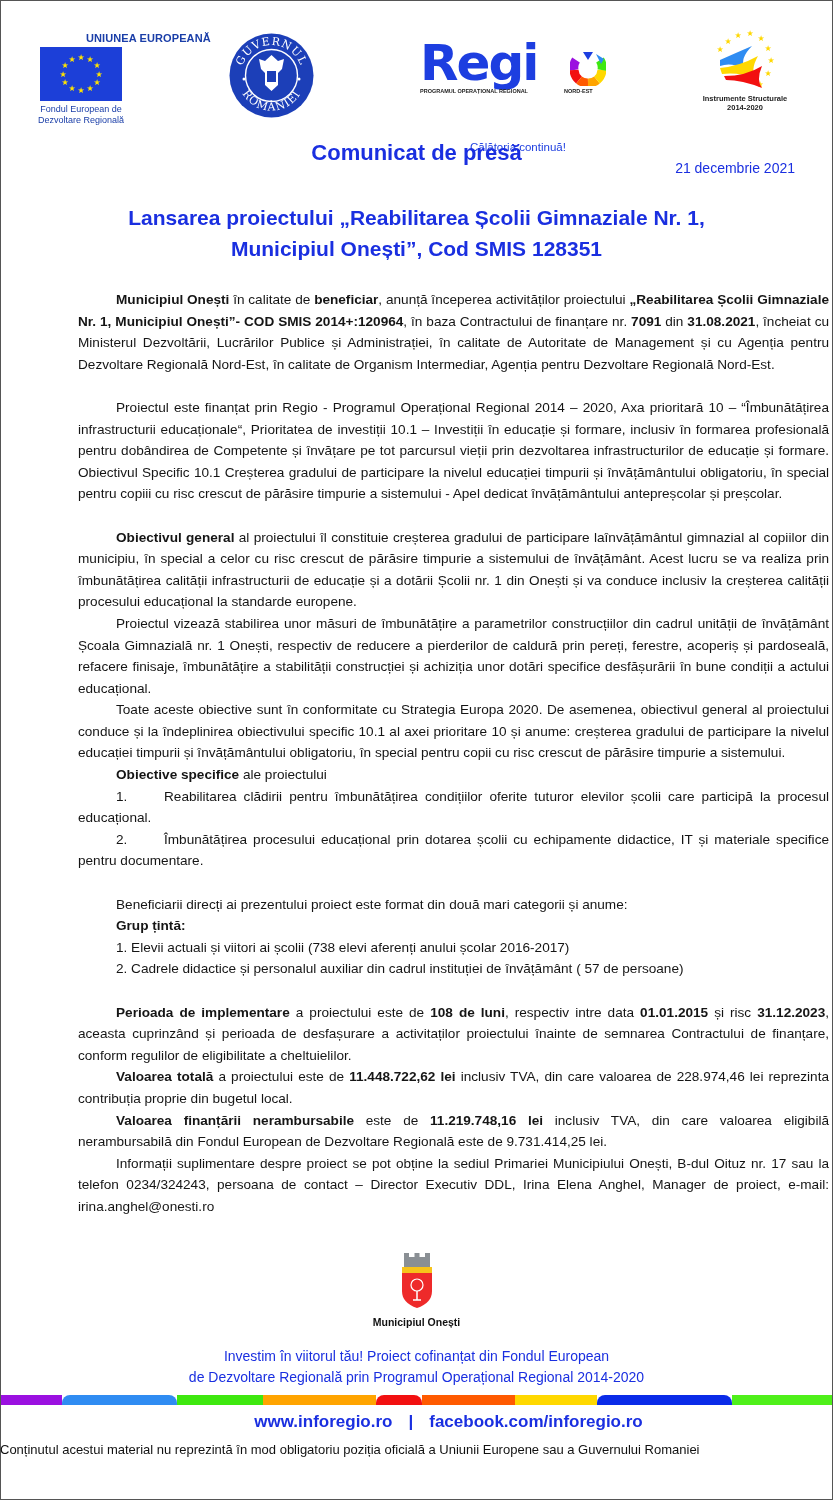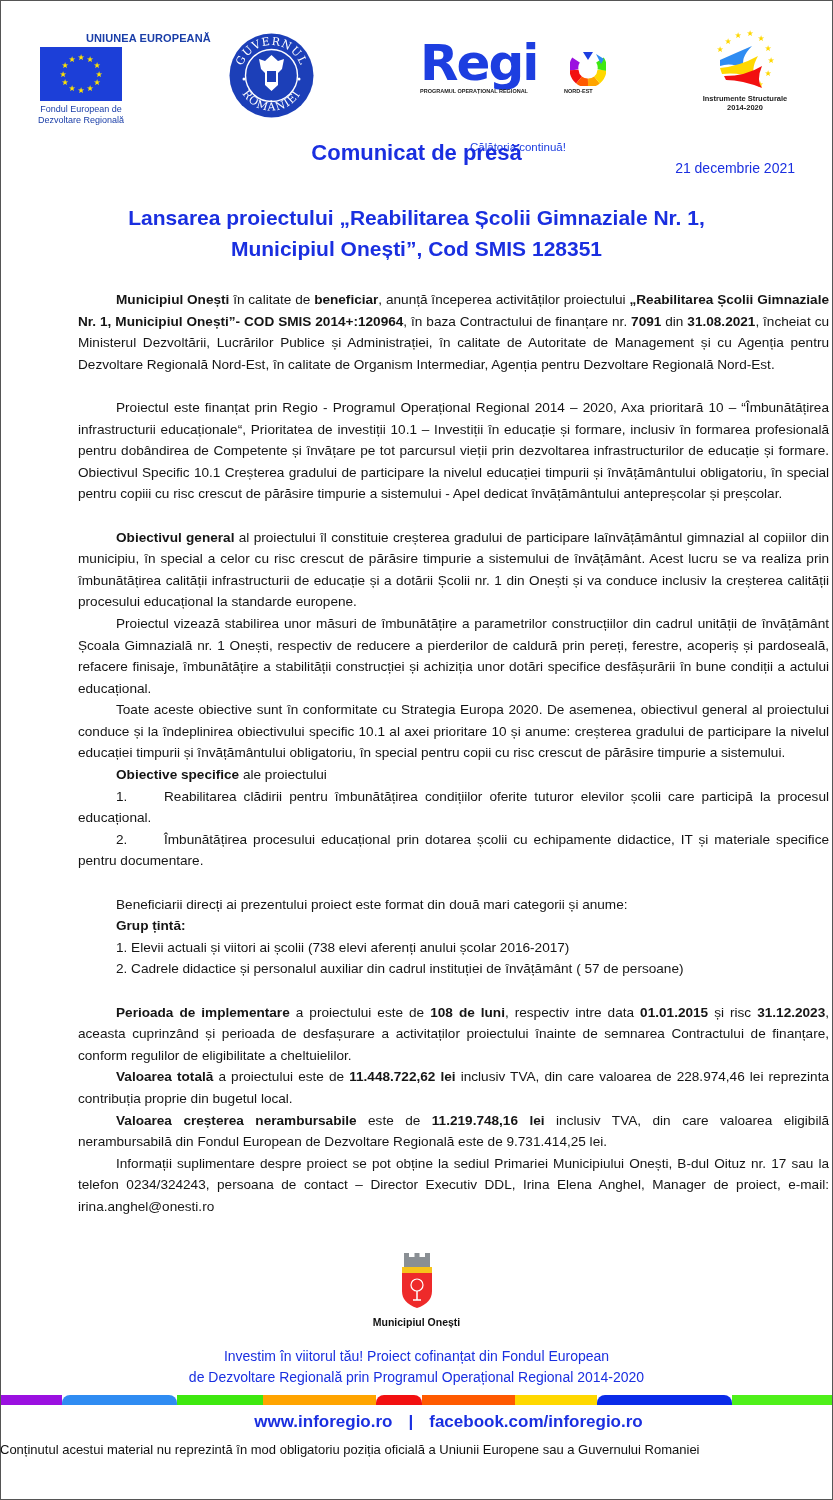--- a/index.html
+++ b/index.html
@@ -161,21 +161,21 @@
   <p class="li"><span class="num">1.</span><span>Reabilitarea clădirii pentru îmbunătățirea condițiilor oferite tuturor elevilor școlii care participă la procesul educațional.</span></p>
   <p class="li"><span class="num">2.</span><span>Îmbunătățirea procesului educațional prin dotarea școlii cu echipamente didactice, IT și materiale specifice pentru documentare.</span></p>
   <div class="gap"></div>
   <p class="noindent">Beneficiarii direcți ai prezentului proiect este format din două mari categorii și anume:</p>
   <p class="noindent"><b>Grup țintă:</b></p>
   <p class="noindent">1. Elevii actuali și viitori ai școlii (738 elevi aferenți anului școlar 2016-2017)</p>
   <p class="noindent">2. Cadrele didactice și personalul auxiliar din cadrul instituției de învățământ ( 57 de persoane)</p>
   <div class="gap"></div>
   <p><b>Perioada de implementare</b><span> a proiectului este de </span><b>108 de luni</b><span>, respectiv intre data </span><b>01.01.2015</b><span> și risc </span><b>31.12.2023</b><span>, aceasta cuprinzând și perioada de desfașurare a activitaților proiectului înainte de semnarea Contractului de finanțare, conform regulilor de eligibilitate a cheltuielilor.</span></p>
   <p><b>Valoarea totală</b><span> a proiectului este de </span><b>11.448.722,62 lei</b><span> inclusiv TVA, din care valoarea de 228.974,46 lei reprezinta contribuția proprie din bugetul local.</span></p>
-  <p><b>Valoarea creșterea nerambursabile</b><span> este de </span><b>11.219.748,16 lei</b><span> inclusiv TVA, din care valoarea eligibilă nerambursabilă din Fondul European de Dezvoltare Regională este de 9.731.414,25 lei.</span></p>
+  <p><b>Valoarea finanțării nerambursabile</b><span> este de </span><b>11.219.748,16 lei</b><span> inclusiv TVA, din care valoarea eligibilă nerambursabilă din Fondul European de Dezvoltare Regională este de 9.731.414,25 lei.</span></p>
   <p>Informații suplimentare despre proiect se pot obține la sediul Primariei Municipiului Onești, B-dul Oituz nr. 17 sau la telefon 0234/324243, persoana de contact – Director Executiv DDL, Irina Elena Anghel, Manager de proiect, e-mail: irina.anghel@onesti.ro</p>
 </div>
 
 <div class="crest">
   <svg width="40" height="56" viewBox="0 0 40 56">
     <rect x="7" y="4" width="26" height="10" fill="#8a8f94"></rect>
     <rect x="7" y="0" width="5" height="5" fill="#8a8f94"></rect>
       <rect x="17.5" y="0" width="5" height="5" fill="#8a8f94"></rect>
       <rect x="28" y="0" width="5" height="5" fill="#8a8f94"></rect>
     <rect x="5" y="14" width="30" height="6" fill="#f7c31a"></rect>

